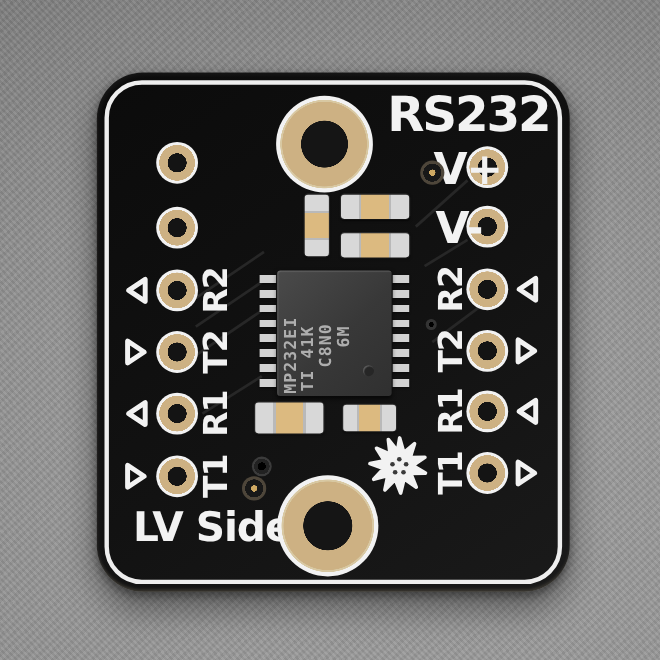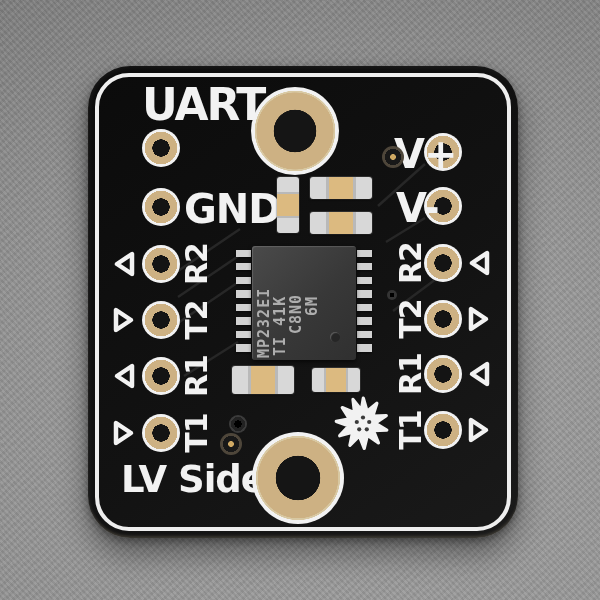--- a/index.html
+++ b/index.html
@@ -105,41 +105,40 @@
       <line x1="90" y1="257" x2="152" y2="215"></line>
       <line x1="337" y1="98" x2="290" y2="140"></line>
       <line x1="337" y1="152" x2="298" y2="176"></line>
       <line x1="352" y1="210" x2="305" y2="245"></line>
       <line x1="96" y1="310" x2="150" y2="276"></line>
     </g>
   </svg>
 
   <div class="silk-border"></div>
 
-  <div class="abs silk-text title" style="left:54px;top:17px;">UART</div>
+  <div class="abs silk-text title" style="left:264px;top:17px;">RS232</div>
   <div class="abs silk-text side-title" style="left:33px;top:395px;">LV Side</div>
 
   <div class="abs mount-hole" style="left:163px;top:21px;width:88px;height:88px;"></div>
   <div class="abs mount-hole" style="left:164px;top:366px;width:92px;height:92px;"></div>
 
   <div class="abs pin-hole" style="left:54px;top:63px;"></div>
   <div class="abs pin-hole" style="left:54px;top:122px;"></div>
   <div class="abs pin-hole" style="left:54px;top:179px;"></div>
   <div class="abs pin-hole" style="left:54px;top:235px;"></div>
   <div class="abs pin-hole" style="left:54px;top:291px;"></div>
   <div class="abs pin-hole" style="left:54px;top:348px;"></div>
 
   <div class="abs pin-hole" style="left:336px;top:67px;"></div>
   <div class="abs pin-hole" style="left:336px;top:121px;"></div>
   <div class="abs pin-hole" style="left:336px;top:178px;"></div>
   <div class="abs pin-hole" style="left:336px;top:234px;"></div>
   <div class="abs pin-hole" style="left:336px;top:289px;"></div>
   <div class="abs pin-hole" style="left:336px;top:345px;"></div>
 
-  <div class="abs silk-text pin-label-h" style="left:96px;top:123px;">GND</div>
   <div class="abs silk-text pin-label-h" style="left:306px;top:68px;">V+</div>
   <div class="abs silk-text pin-label-h" style="left:308px;top:122px;">V-</div>
 
   <div class="abs silk-text pin-label-v" style="left:81px;top:183px;">R2</div>
   <div class="abs silk-text pin-label-v" style="left:81px;top:239px;">T2</div>
   <div class="abs silk-text pin-label-v" style="left:81px;top:295px;">R1</div>
   <div class="abs silk-text pin-label-v" style="left:81px;top:352px;">T1</div>
 
   <div class="abs silk-text pin-label-v" style="left:295px;top:182px;">R2</div>
   <div class="abs silk-text pin-label-v" style="left:295px;top:238px;">T2</div>

